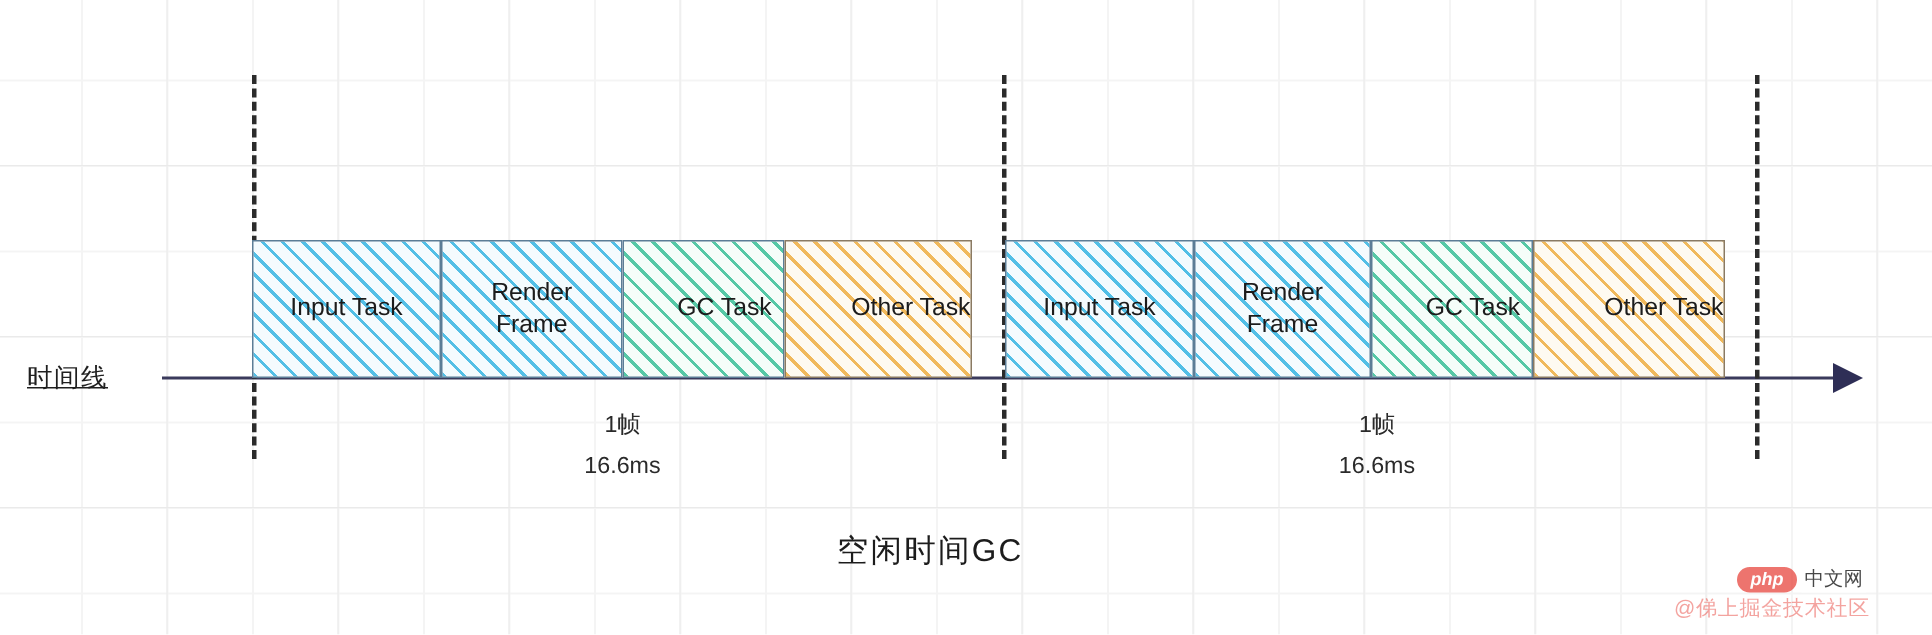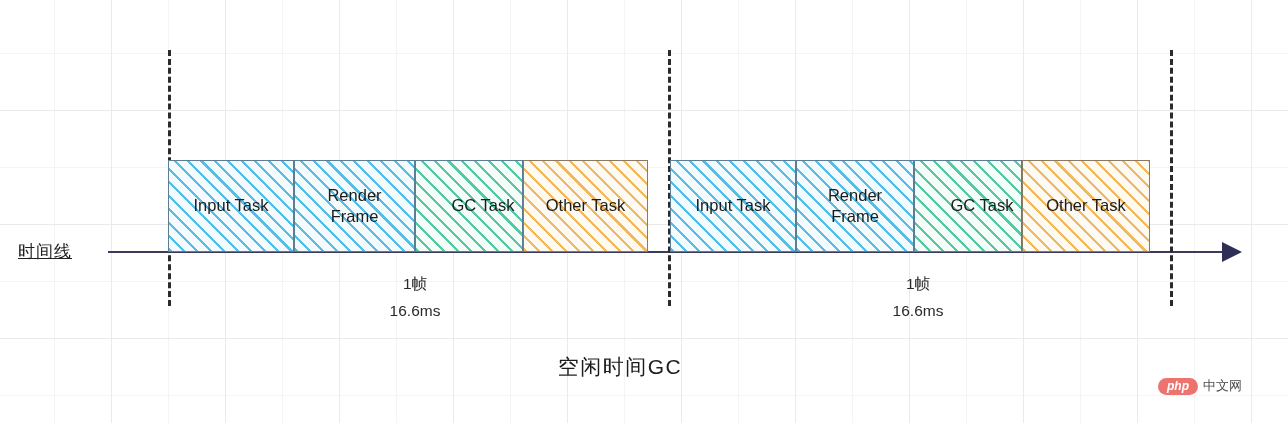--- a/index.html
+++ b/index.html
@@ -105,20 +105,21 @@
     padding-left: 28px;
   }
   .task-block.orange {
     border: 1px solid #8a7a63;
     background-color: #fefaf1;
     background-image: repeating-linear-gradient(
       45deg,
       #f0b95c 0px, #f0b95c 2.2px,
       rgba(255,255,255,0) 2.2px, rgba(255,255,255,0) 9.5px
     );
+    justify-content: flex-end;
   }
 
   
   .frame-caption {
     position: absolute;
     top: 270px;
     text-align: center;
     font-size: 15.5px;
     color: #2a2a2a;
     line-height: 1.75;
@@ -230,15 +231,16 @@
   <div class="frame-caption" style="left:853px;width:130px">1帧
 16.6ms</div>
 
   <div class="diagram-title"><span class="shift">空闲时间GC</span></div>
 
   <div class="watermark">
     <div class="wm-badge">
       <span class="wm-php">php</span>
       <span class="wm-cn">中文网</span>
     </div>
+    <div class="wm-sub">@俤上掘金技术社区</div>
   </div>
 
 </div>
 
 </body></html>

